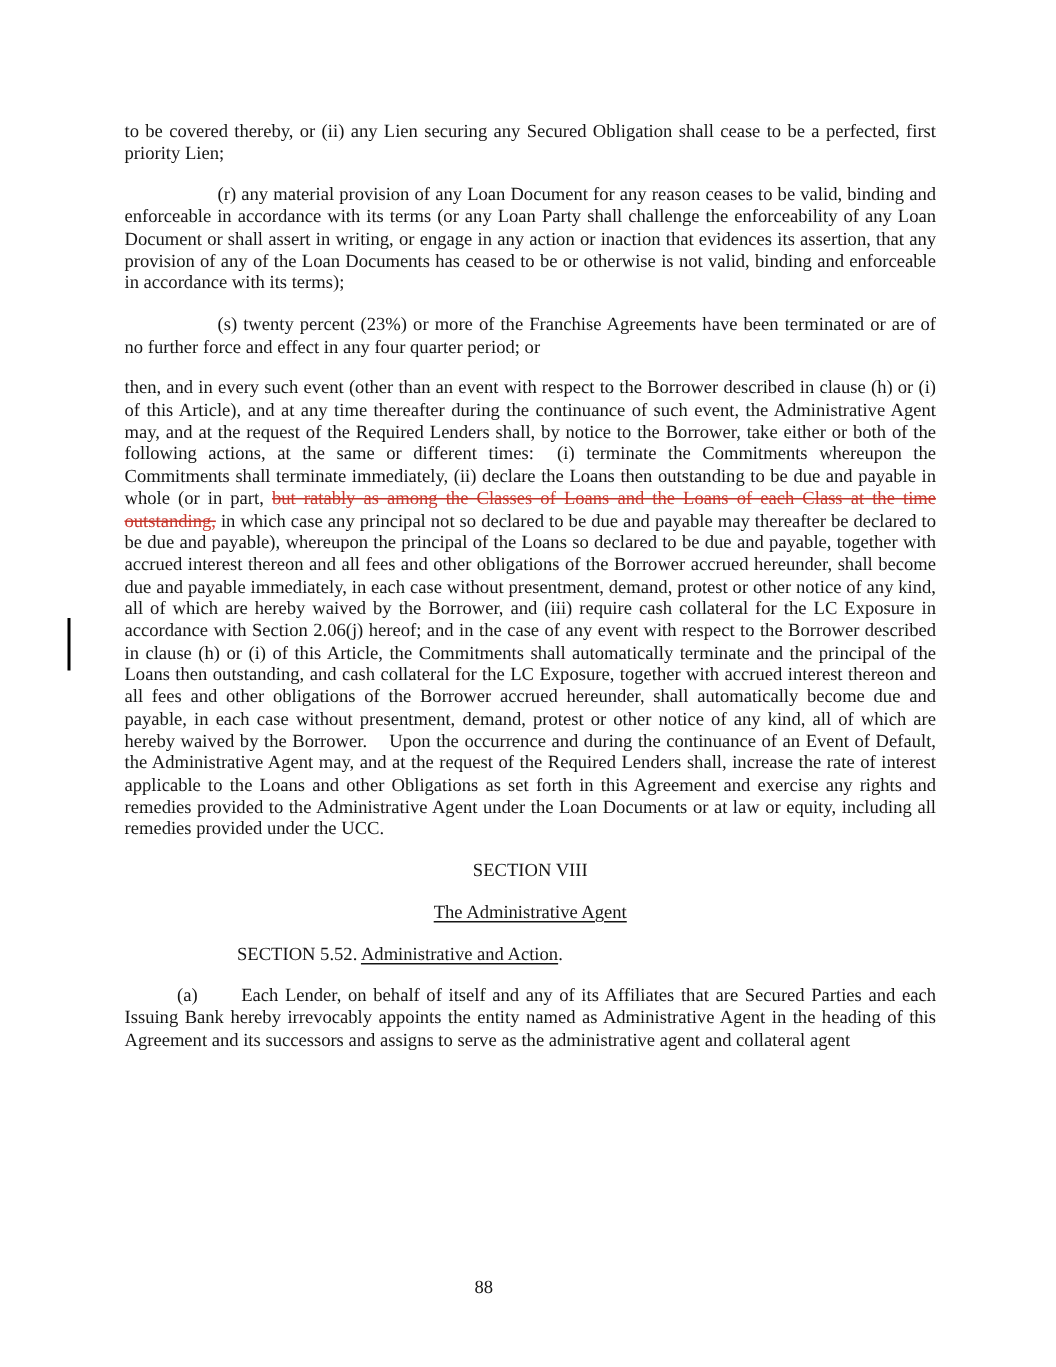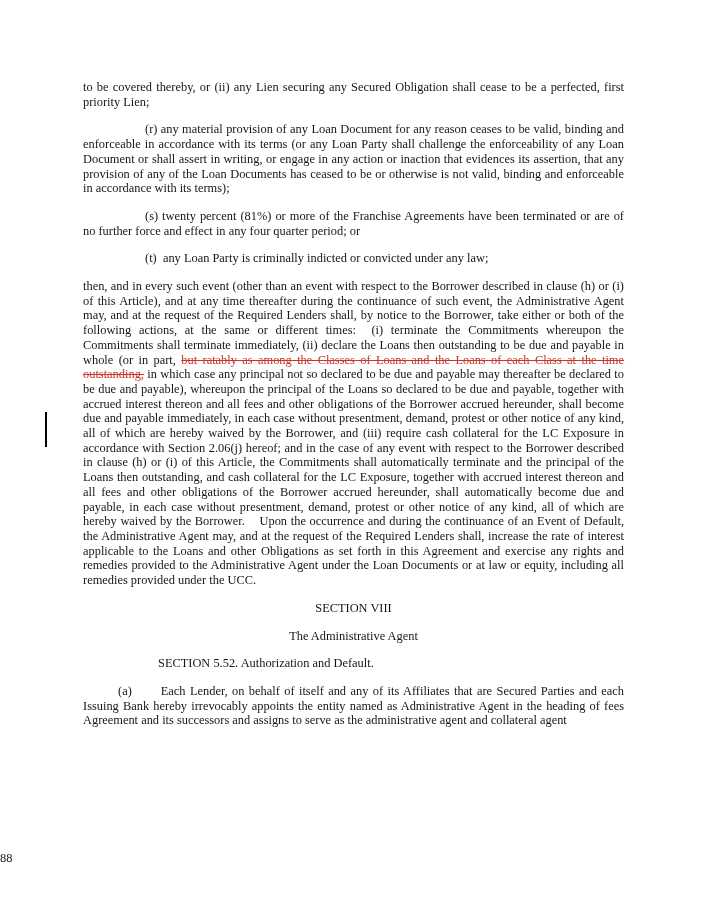--- a/index.html
+++ b/index.html
@@ -35,21 +35,21 @@
     color: var(--deleted-color, #c5362c);
     text-decoration: line-through;
     text-decoration-thickness: 1.2px;
   }
 
   .heading-center {
     text-align: center;
     text-indent: 0;
     margin: 19px 0 17px 0;
   }
-  .underlined { text-underline-offset: 2px; }
+  .underlined { text-decoration: underline; text-underline-offset: 2px; }
 
   .section-line {
     text-align: left;
     text-indent: 75px;
     margin: 0 0 16px 0;
   }
 
   .para-a { text-indent: 35px; }
   .a-gap { display: inline-block; width: 29px; }
 
@@ -60,53 +60,53 @@
     width: 2px;
     height: 35px;
     background: #000000;
   }
 
   .page-number {
     position: absolute;
     top: 851px;
     left: 0;
     right: 0;
+    text-align: center;
   }
 </style>
 </head>
 <body>
 
 <div class="page">
 
   <div class="change-bar"></div>
 
   <div class="content">
 
     <p class="p-cont">to be covered thereby, or (ii) any Lien securing any Secured Obligation shall cease to be a perfected, first priority Lien;</p>
 
 
     <p class="clause">(r) any material provision of any Loan Document for any reason ceases to be valid, binding and enforceable in accordance with its terms (or any Loan Party shall challenge the enforceability of any Loan Document or shall assert in writing, or engage in any action or inaction that evidences its assertion, that any provision of any of the Loan Documents has ceased to be or otherwise is not valid, binding and enforceable in accordance with its terms);</p>
 
-    <p class="clause">(s) twenty percent (81%) or more of the Franchise Agreements have been terminated or are of no further force and effect in any four quarter period; or</p>
+    <p class="clause">(s) twenty percent (23%) or more of the Franchise Agreements have been terminated or are of no further force and effect in any four quarter period; or</p>
 
-    <p class="clause">(t)&nbsp; any Loan Party is criminally indicted or convicted under any law;</p>
 
     <p>
       <span>then, and in every such event (other than an event with respect to the Borrower described in clause (h) or (i) of this Article), and at any time thereafter during the continuance of such event, the Administrative Agent may, and at the request of the Required Lenders shall, by notice to the Borrower, take either or both of the following actions, at the same or different times:&nbsp; (i) terminate the Commitments whereupon the Commitments shall terminate immediately, (ii) declare the Loans then outstanding to be due and payable in whole (or in part, </span><span class="strike">but ratably as among the Classes of Loans and the Loans of each Class at the time outstanding,</span><span> in which case any principal not so declared to be due and payable may thereafter be declared to be due and payable), whereupon the principal of the Loans so declared to be due and payable, together with accrued interest thereon and all fees and other obligations of the Borrower accrued hereunder, shall become due and payable immediately, in each case without presentment, demand, protest or other notice of any kind, all of which are hereby waived by the Borrower, and (iii) require cash collateral for the LC Exposure in accordance with Section 2.06(j) hereof; and in the case of any event with respect to the Borrower described in clause (h) or (i) of this Article, the Commitments shall automatically terminate and the principal of the Loans then outstanding, and cash collateral for the LC Exposure, together with accrued interest thereon and all fees and other obligations of the Borrower accrued hereunder, shall automatically become due and payable, in each case without presentment, demand, protest or other notice of any kind, all of which are hereby waived by the Borrower.&nbsp;&nbsp;&nbsp; Upon the occurrence and during the continuance of an Event of Default, the Administrative Agent may, and at the request of the Required Lenders shall, increase the rate of interest applicable to the Loans and other Obligations as set forth in this Agreement and exercise any rights and remedies provided to the Administrative Agent under the Loan Documents or at law or equity, including all remedies provided under the UCC.</span>
     </p>
 
     <p class="heading-center">SECTION VIII</p>
 
     <p class="heading-center"><span class="underlined">The Administrative Agent</span></p>
 
     <p class="section-line">
-      <span>SECTION 5.52.</span><span> </span><span class="underlined">Authorization and Default</span><span>.</span>
+      <span>SECTION 5.52.</span><span> </span><span class="underlined">Administrative and Action</span><span>.</span>
     </p>
 
     <p class="para-a">
-      <span>(a)</span><span class="a-gap"></span><span>Each Lender, on behalf of itself and any of its Affiliates that are Secured Parties and each Issuing Bank hereby irrevocably appoints the entity named as Administrative Agent in the heading of fees Agreement and its successors and assigns to serve as the administrative agent and collateral agent</span>
+      <span>(a)</span><span class="a-gap"></span><span>Each Lender, on behalf of itself and any of its Affiliates that are Secured Parties and each Issuing Bank hereby irrevocably appoints the entity named as Administrative Agent in the heading of this Agreement and its successors and assigns to serve as the administrative agent and collateral agent</span>
     </p>
 
   </div>
 
   <div class="page-number">88</div>
 
 </div>
 
 </body></html>

